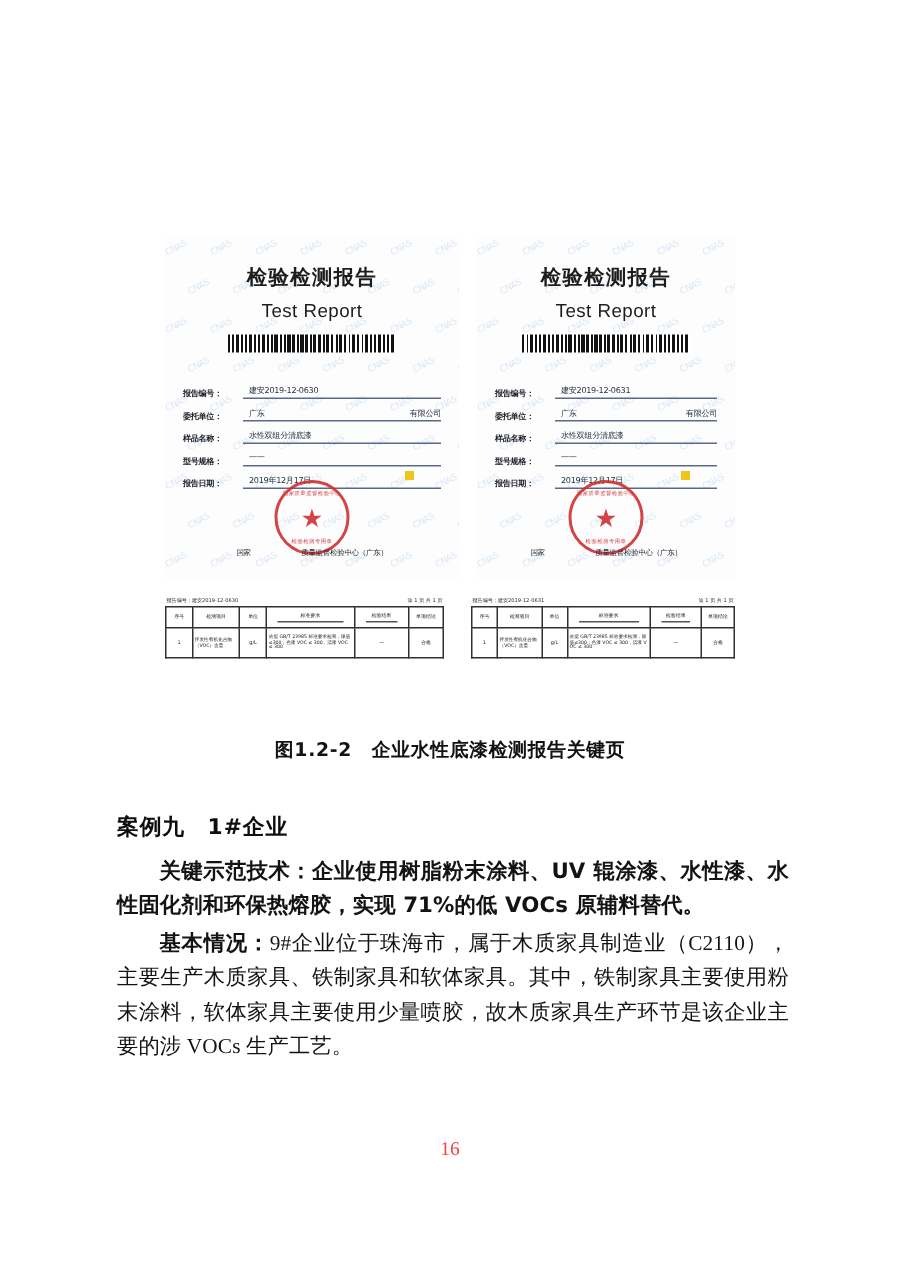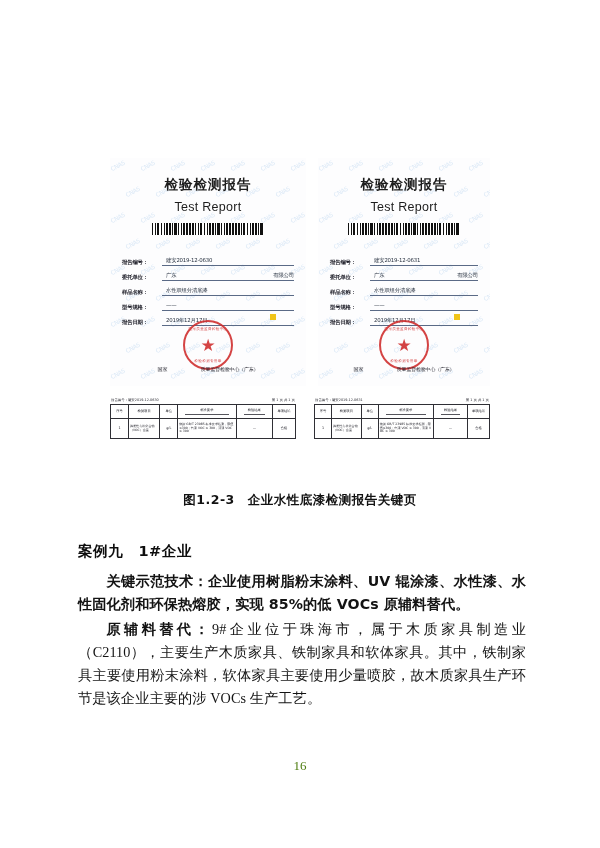--- a/index.html
+++ b/index.html
@@ -298,21 +298,21 @@
     font-weight: bold;
   }
 
   .page-number {
     position: absolute;
     left: 0; right: 0;
     top: 758px;
     text-align: center;
     font-family: "Liberation Serif", serif;
     font-size: 13px;
-    color: #4d7c0f;
+    color: #ef4444;
   }
 </style>
 </head>
 <body>
 
 <div class="page">
 
   <div class="figure-block">
 
     <div class="reports-row">
@@ -584,23 +584,23 @@
               <td>—</td>
               <td>合格</td>
             </tr>
           </tbody>
         </table>
       </div>
 
     </div>
   </div>
 
-  <div class="caption">图1.2-3　企业水性底漆检测报告关键页</div>
+  <div class="caption">图1.2-2　企业水性底漆检测报告关键页</div>
 
   <div class="body-text">
     <h2 class="heading">案例九　1#企业</h2>
-    <p class="para tech">关键示范技术：企业使用树脂粉末涂料、UV 辊涂漆、水性漆、水性固化剂和环保热熔胶，实现 85%的低 VOCs 原辅料替代。</p>
-    <p class="para basic"><span class="lead">原辅料替代：</span><span>9#企业位于珠海市，属于木质家具制造业（C2110），主要生产木质家具、铁制家具和软体家具。其中，铁制家具主要使用粉末涂料，软体家具主要使用少量喷胶，故木质家具生产环节是该企业主要的涉 VOCs 生产工艺。</span></p>
+    <p class="para tech">关键示范技术：企业使用树脂粉末涂料、UV 辊涂漆、水性漆、水性固化剂和环保热熔胶，实现 71%的低 VOCs 原辅料替代。</p>
+    <p class="para basic"><span class="lead">基本情况：</span><span>9#企业位于珠海市，属于木质家具制造业（C2110），主要生产木质家具、铁制家具和软体家具。其中，铁制家具主要使用粉末涂料，软体家具主要使用少量喷胶，故木质家具生产环节是该企业主要的涉 VOCs 生产工艺。</span></p>
   </div>
 
   <div class="page-number">16</div>
 
 </div>
 
 </body></html>

